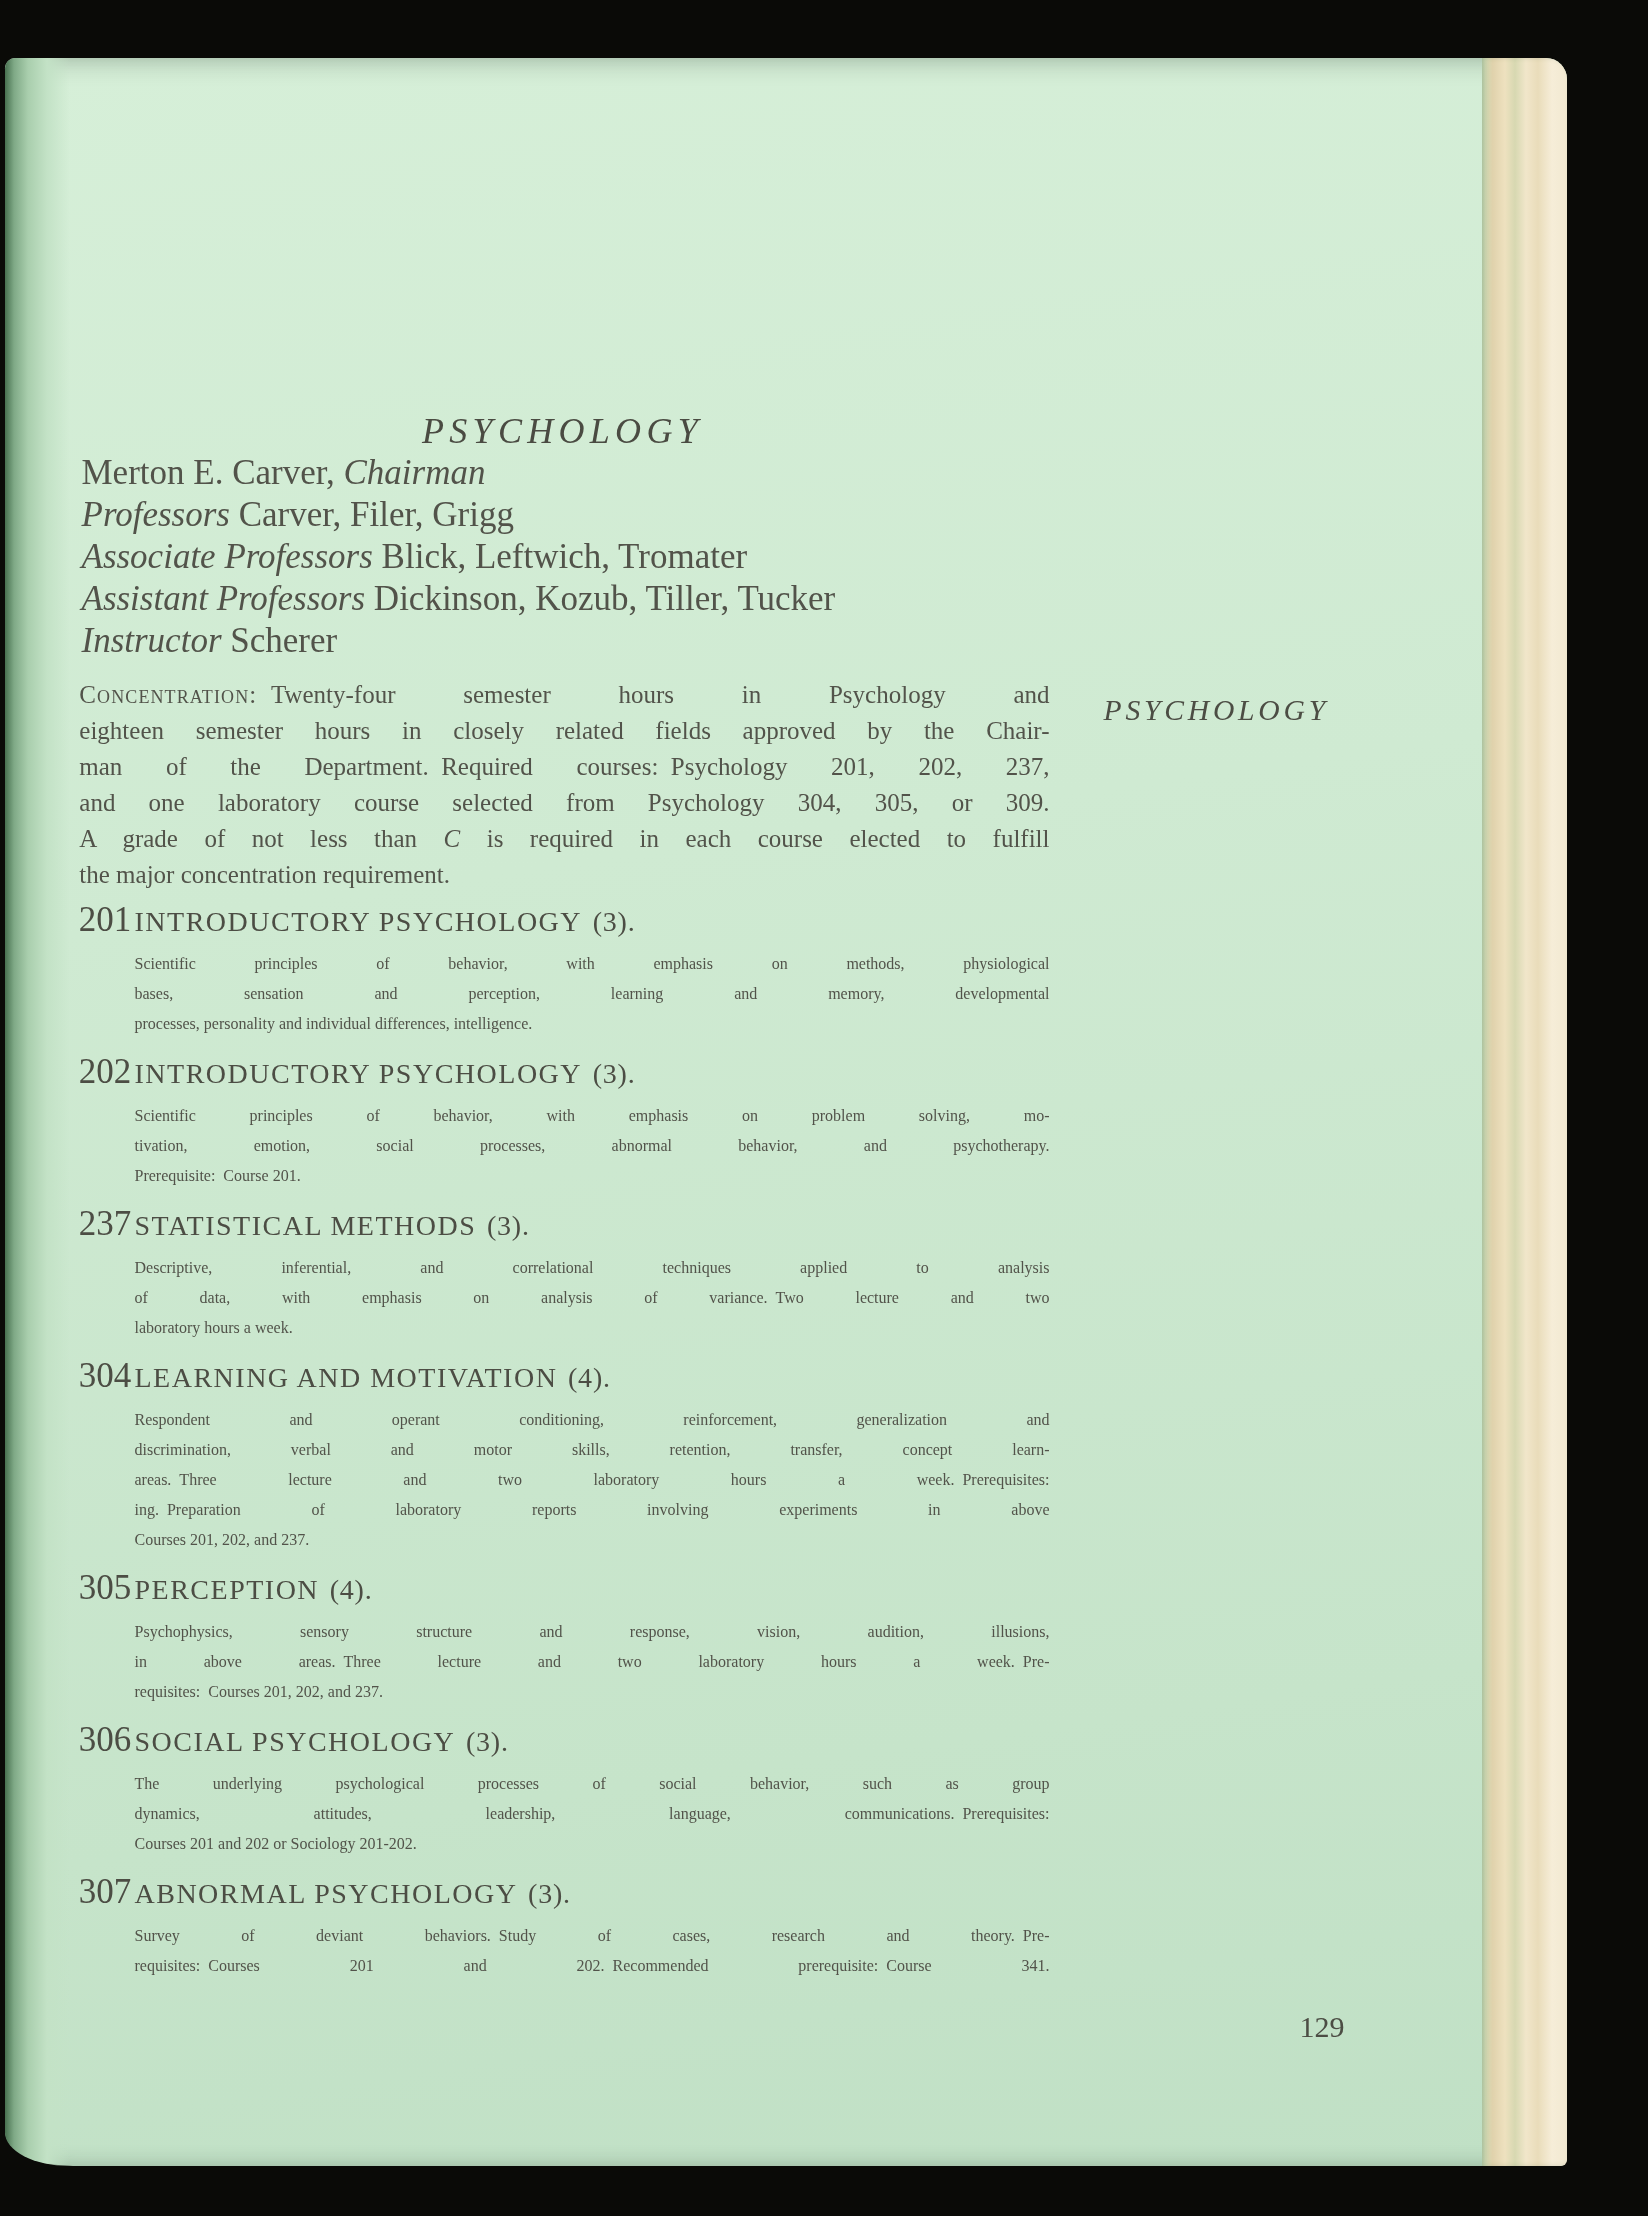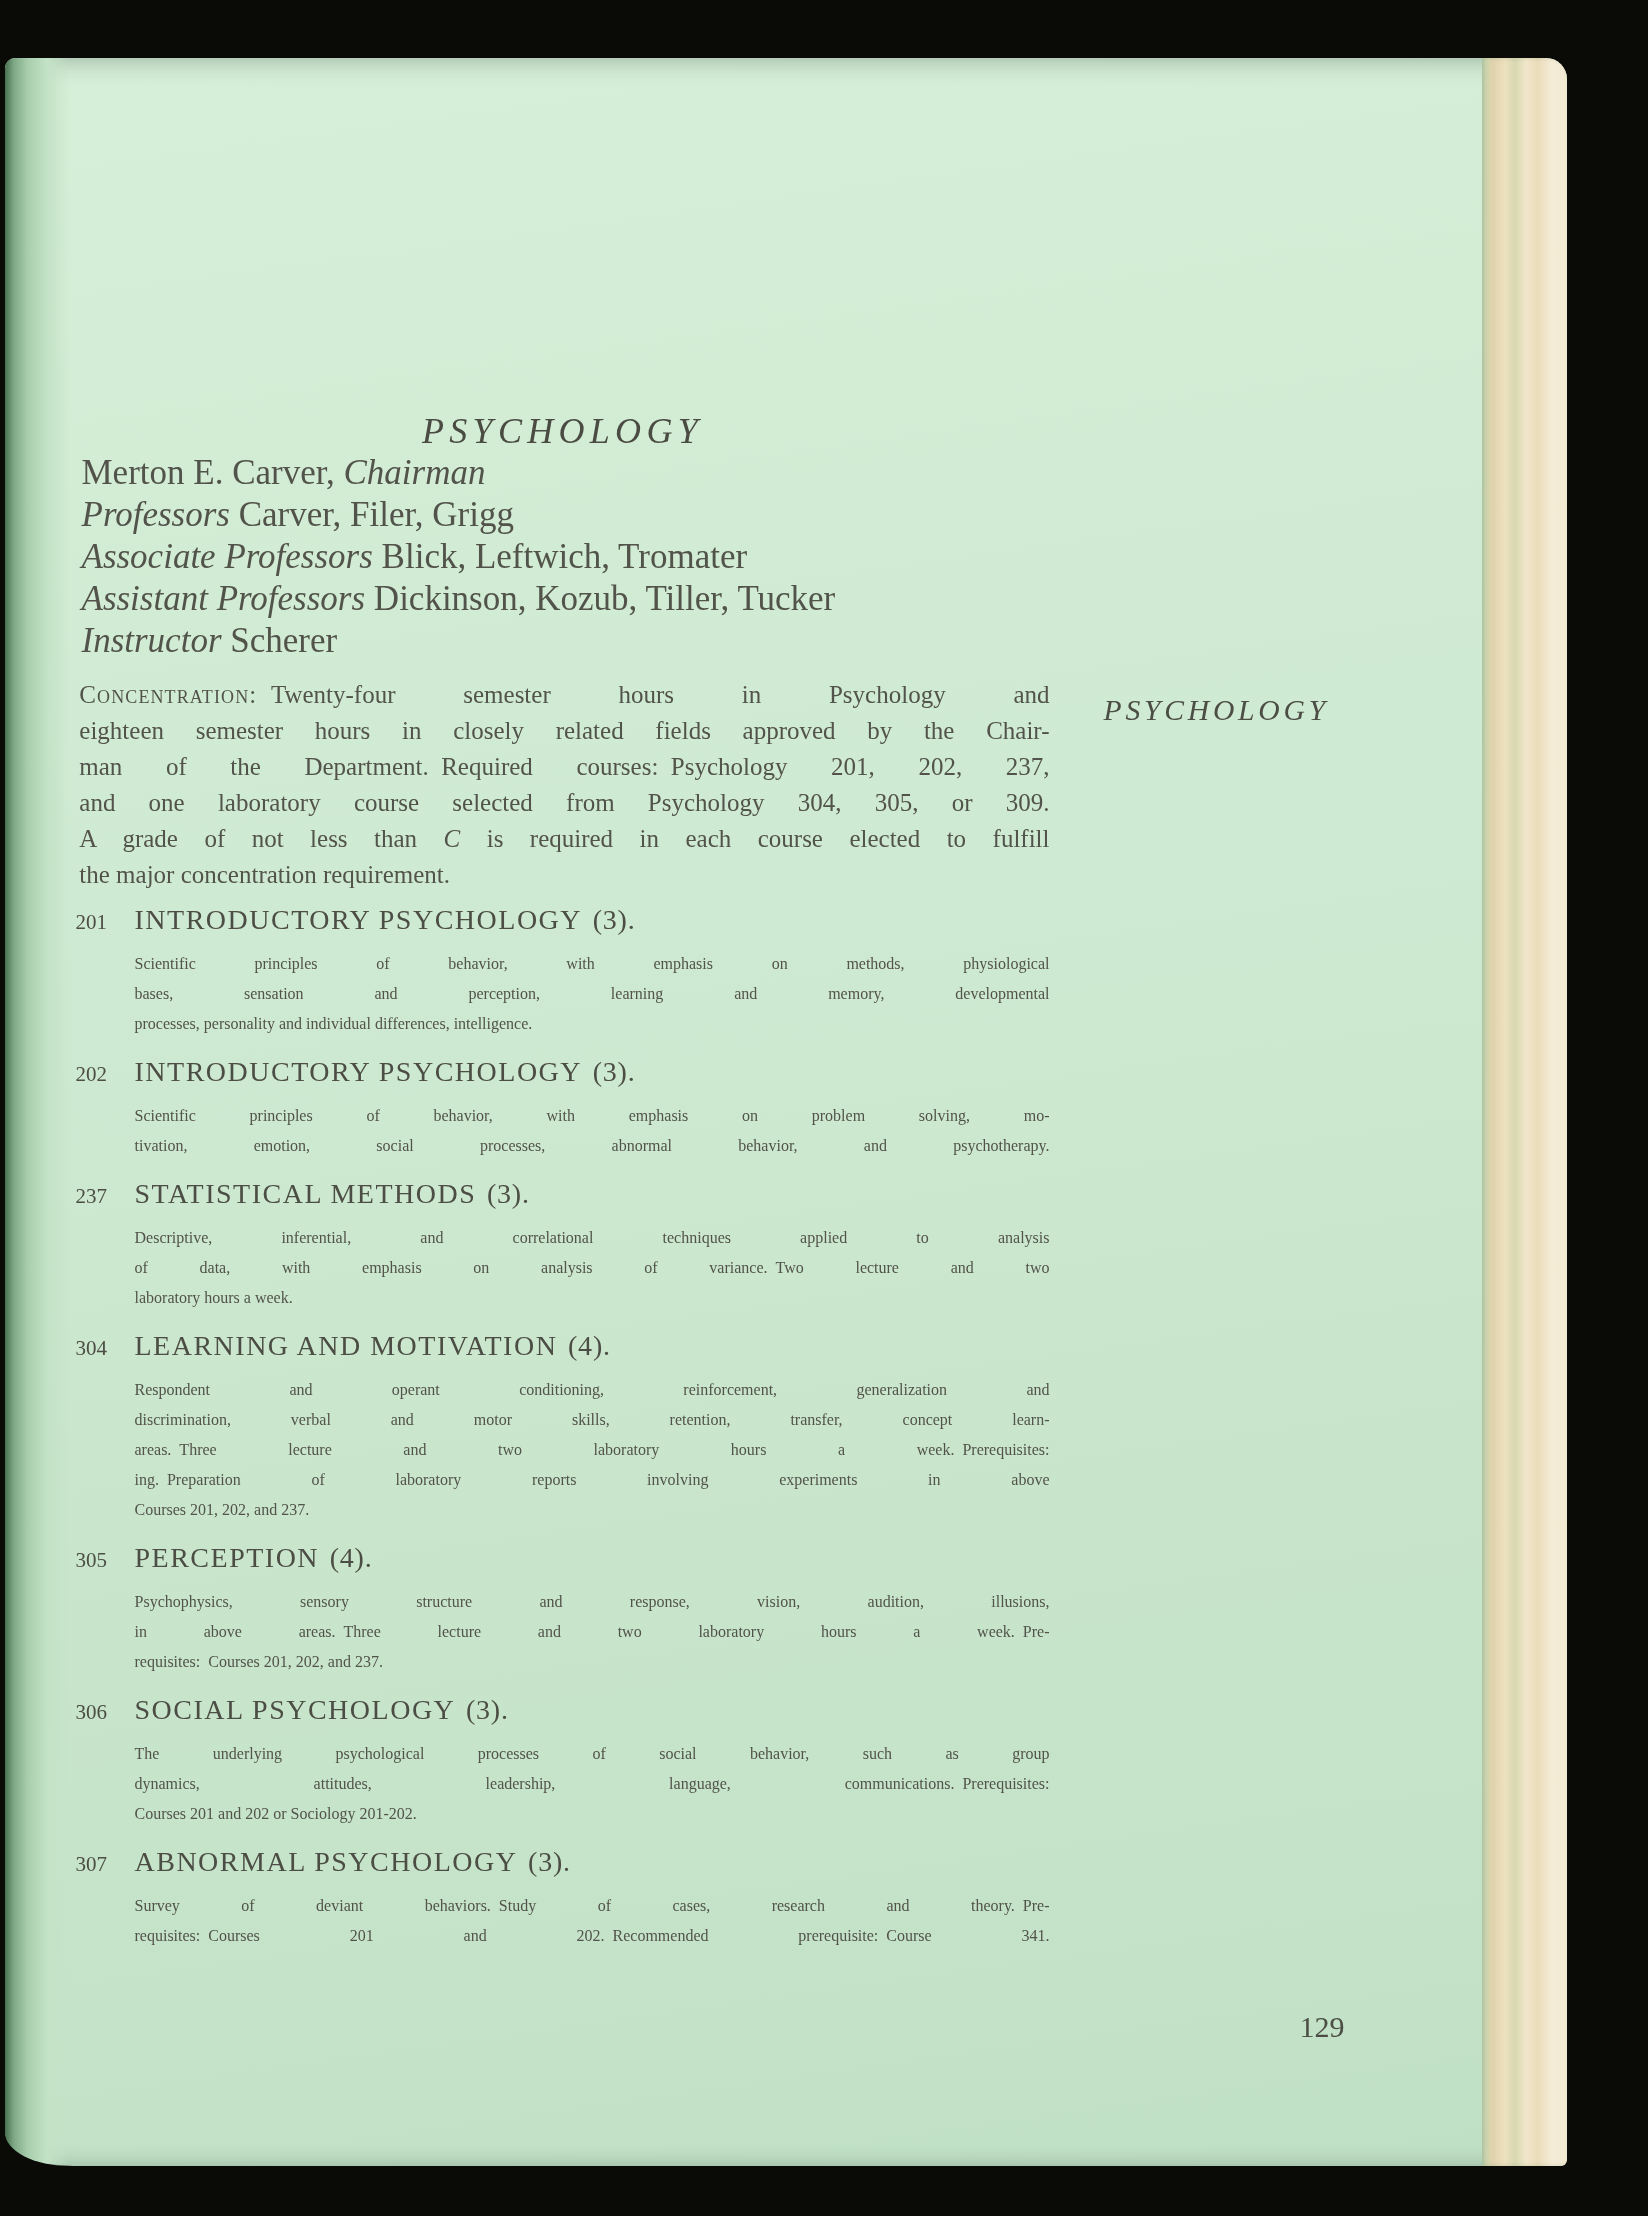--- a/index.html
+++ b/index.html
@@ -95,22 +95,23 @@
     display: flex;
     align-items: baseline;
     font-size: 28px;
     line-height: 36px;
     margin-bottom: 9px;
     color: #4c4d44;
   }
   .cnum {
     flex: none;
     width: 59px;
-    font-size: 21px;
+    font-size: 35px;
     letter-spacing: 0;
+    text-align: center;
   }
   .ctitle { letter-spacing: 1.5px; }
   .ccredits { margin-left: 10.6px; letter-spacing: 0.8px; }
   .cdesc {
     margin-left: 59px;
     font-size: 16px;
     line-height: 30px;
   }
   
   .margin-note {
@@ -179,20 +180,21 @@
 
       <div class="course">
         <div class="chead">
           <span class="cnum">202</span>
           <span class="ctitle">INTRODUCTORY PSYCHOLOGY</span>
           <span class="ccredits">(3).</span>
         </div>
         <div class="cdesc">
           <div class="jline">Scientific principles of behavior, with emphasis on problem solving, mo-</div>
           <div class="jline">tivation, emotion, social processes, abnormal behavior, and psychotherapy.</div>
+          <div class="lline">Prerequisite: Course 201.</div>
         </div>
       </div>
 
       <div class="course">
         <div class="chead">
           <span class="cnum">237</span>
           <span class="ctitle">STATISTICAL METHODS</span>
           <span class="ccredits">(3).</span>
         </div>
         <div class="cdesc">

